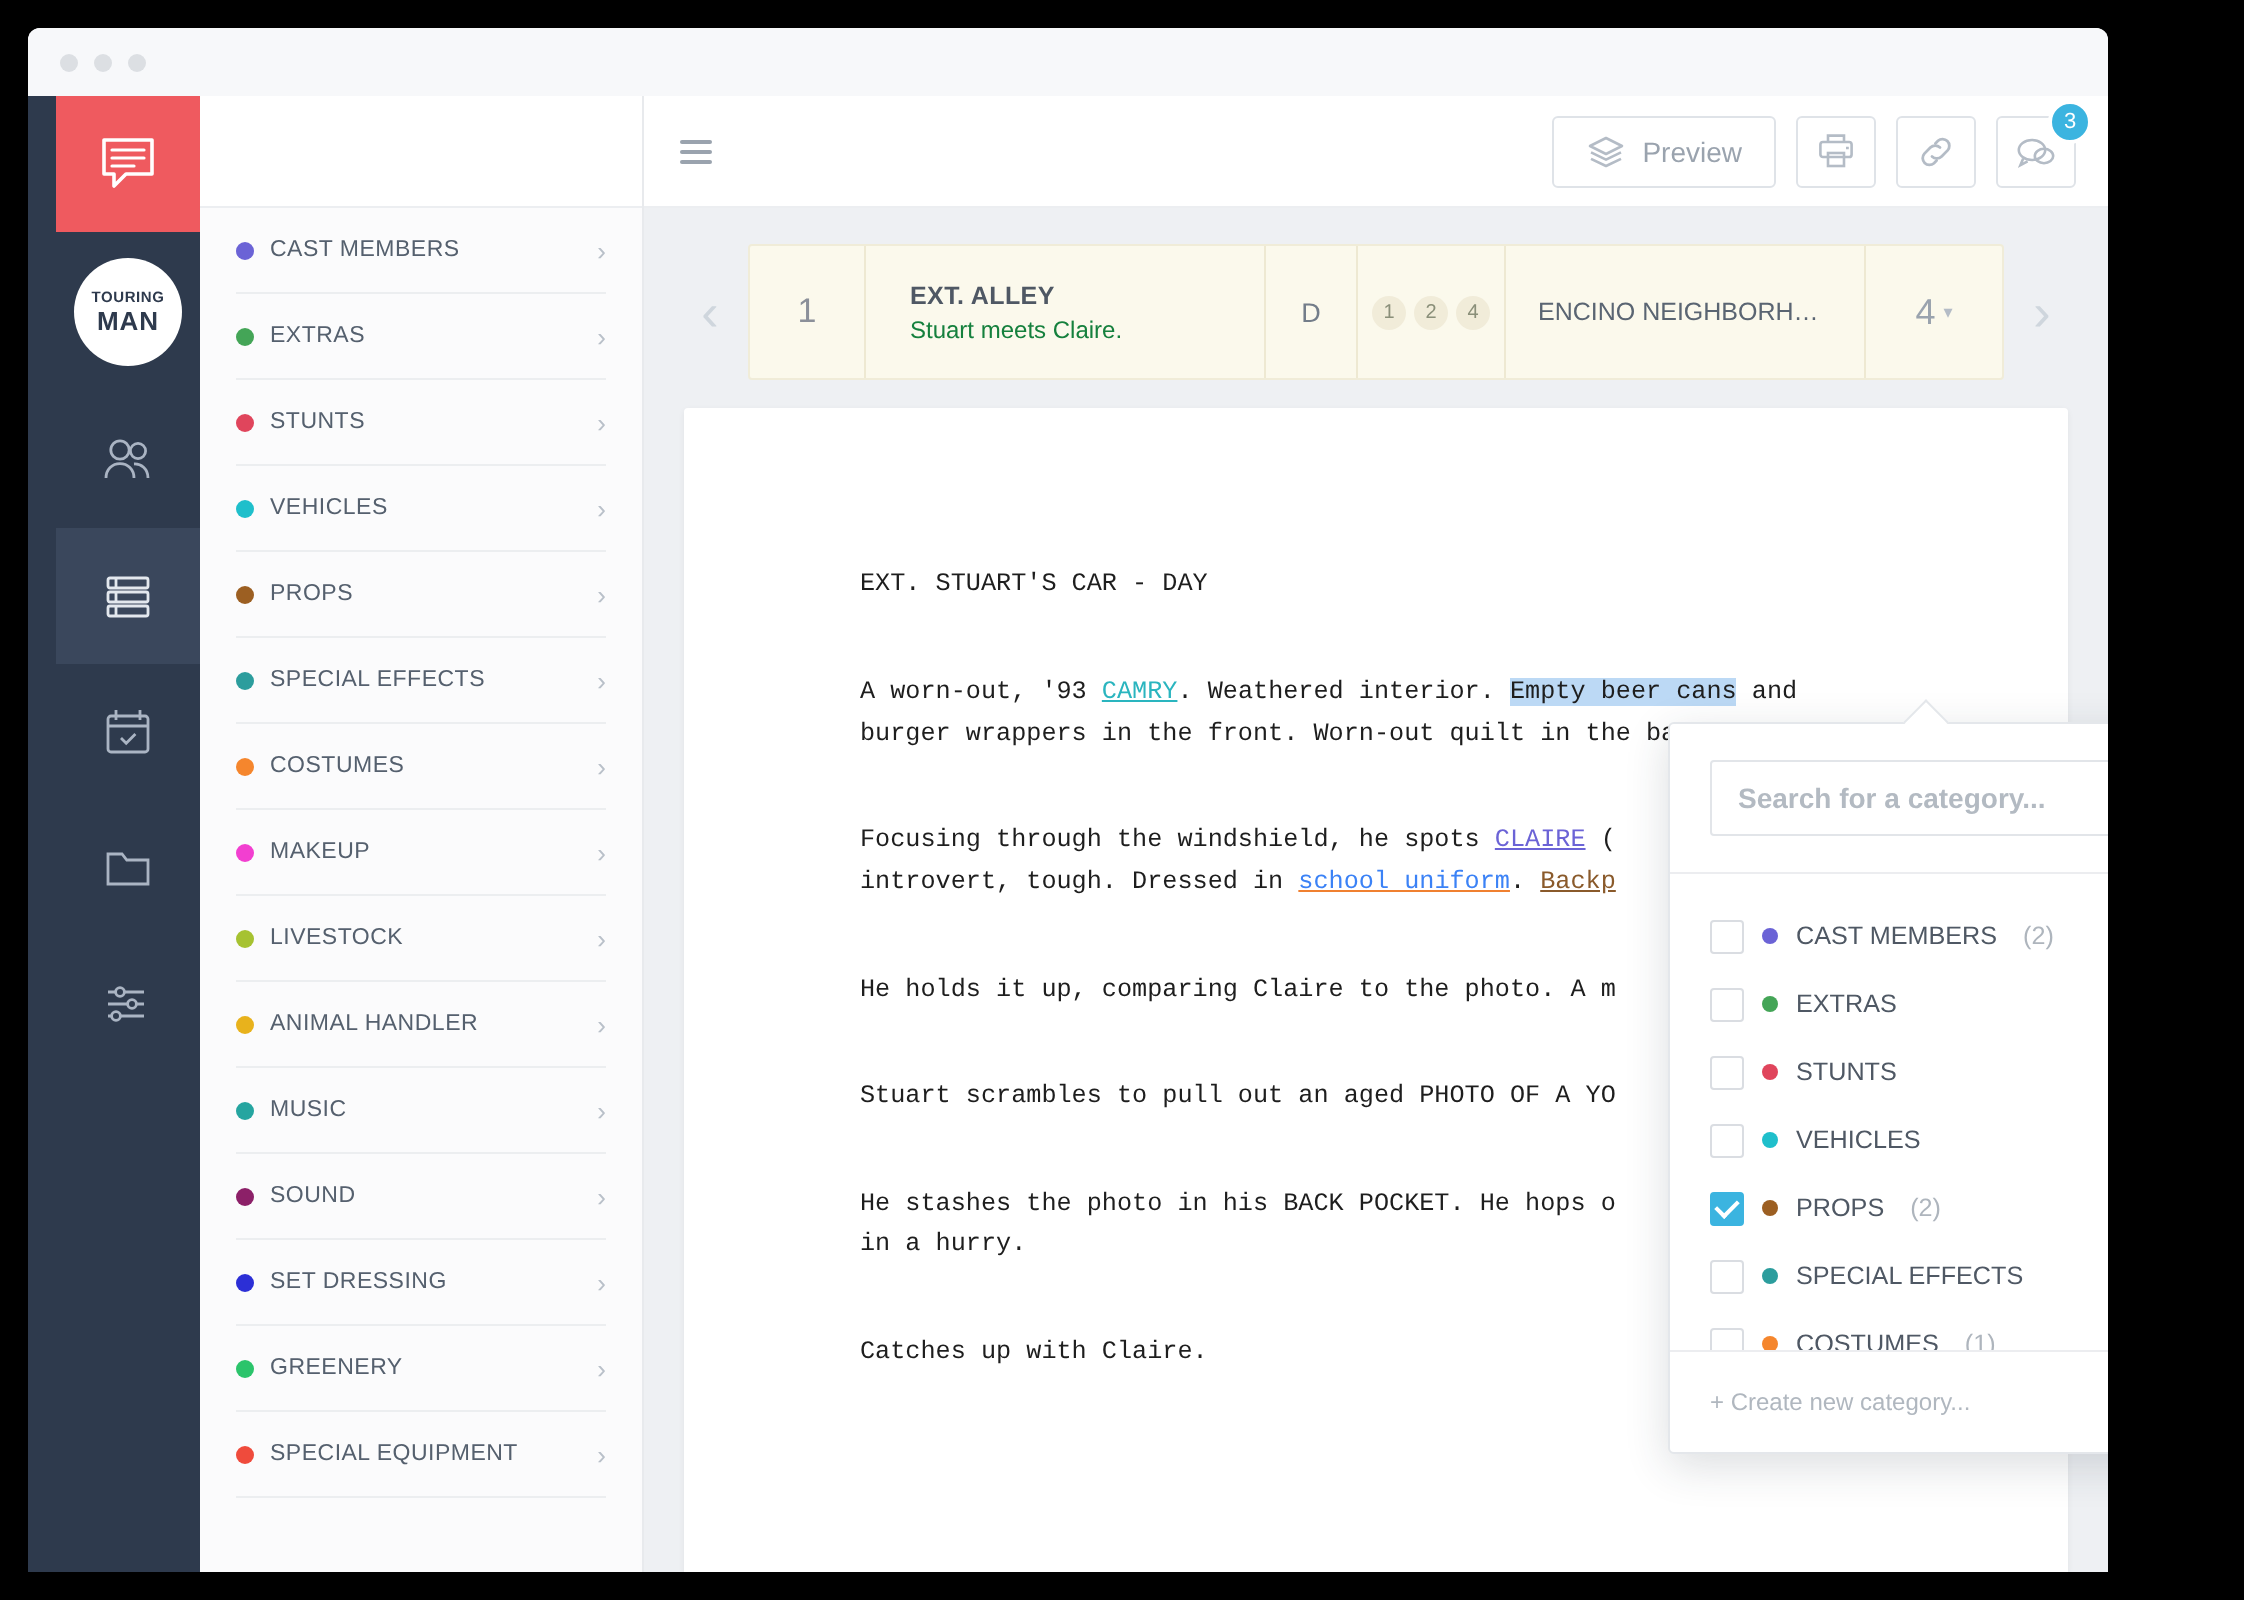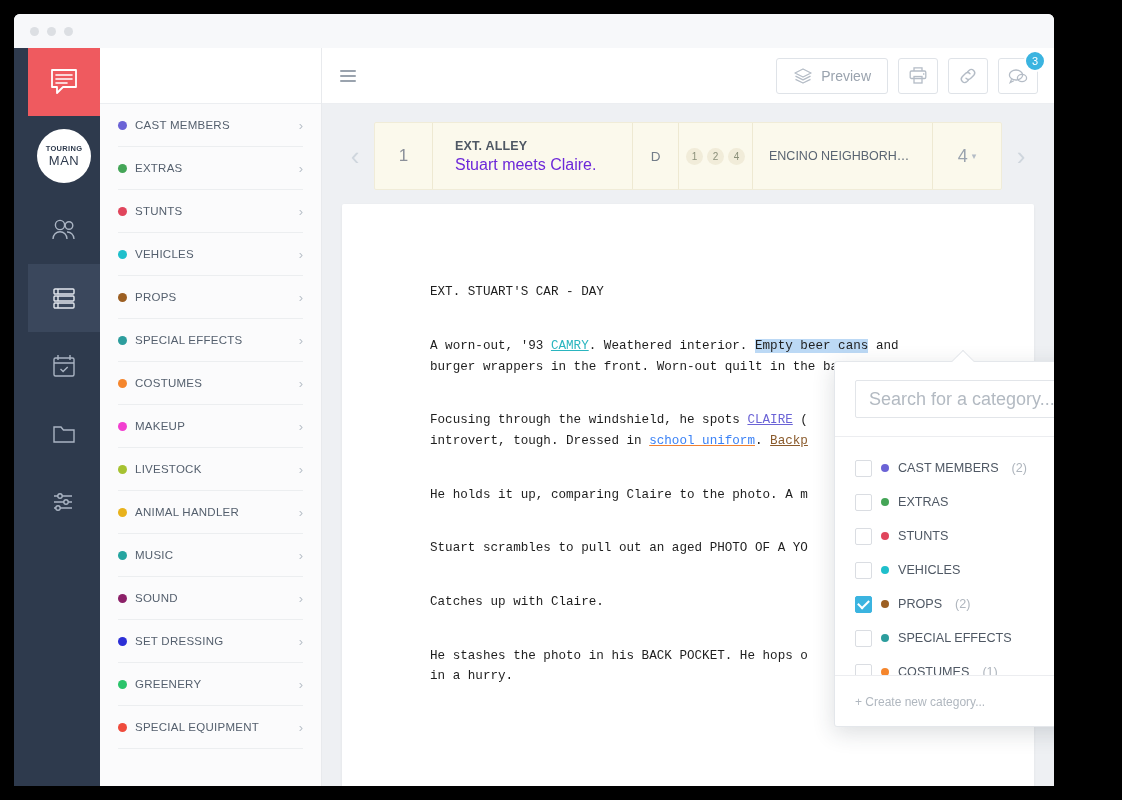--- a/index.html
+++ b/index.html
@@ -32,21 +32,21 @@
   }
   .rail-project {
     height: 80px; display: flex; align-items: center; justify-content: center;
   }
   .proj-avatar {
     width: 54px; height: 54px; border-radius: 50%; background: #ffffff;
     display: flex; flex-direction: column; align-items: center; justify-content: center;
     color: #2e3a4d; line-height: 1;
   }
   .proj-avatar .t1 { font-size: 7.5px; font-weight: bold; letter-spacing: .3px; }
-  .proj-avatar .t2 { font-size: 13px; font-weight: normal; letter-spacing: .5px; margin-top: 2px; }
+  .proj-avatar .t2 { font-size: 13px; font-weight: bold; letter-spacing: .5px; margin-top: 2px; }
   .rail-item {
     height: 68px; display: flex; align-items: center; justify-content: center;
   }
   .rail-item.active { background: #3a475c; }
   .rail-item svg { stroke: #aab4c3; fill: none; stroke-width: 1.4; }
   .rail-item.active svg { stroke: #e3e8ee; }
   
   .sidebar {
     width: 222px; flex: 0 0 222px; background: #fbfbfc;
     border-right: 1px solid #e8eaed;
@@ -93,21 +93,21 @@
   .strip {
     flex: 1; height: 68px; background: #fbf9ec;
     border: 1px solid #f0ecd8; border-radius: 2px;
     display: flex; align-items: stretch; min-width: 0;
   }
   .st-cell { display: flex; align-items: center; border-right: 1px solid #eee9d2; }
   .st-num { width: 58px; justify-content: center; font-size: 17px; color: #8b9099; }
   .st-desc { flex: 1; flex-direction: column; align-items: flex-start;
              justify-content: center; padding: 0 0 0 22px; min-width: 0; }
   .st-title { font-size: 12.5px; font-weight: bold; color: #4f5864; letter-spacing: .2px; }
-  .st-sub { font-size: 16px; color: #6d28d9; margin-top: 3px; }
+  .st-sub { font-size: 12px; color: #15803d; margin-top: 3px; }
   .st-dn { width: 46px; justify-content: center; font-size: 13.5px; color: #737d89; }
   .st-tags { width: 74px; justify-content: center; gap: 4px; }
   .tag-pill {
     width: 17px; height: 17px; border-radius: 50%; background: #f1ecd9;
     display: flex; align-items: center; justify-content: center;
     font-size: 10px; color: #8a8f79;
   }
   .st-loc { flex: 0 0 180px; padding-left: 16px; font-size: 12.5px; color: #5a6572;
             overflow: hidden; white-space: nowrap; }
   .st-pages { width: 68px; justify-content: center; gap: 4px; border-right: none;
@@ -143,22 +143,22 @@
     width: 16px; height: 16px; background: #fff;
     border-left: 1px solid #e4e7eb; border-top: 1px solid #e4e7eb;
     transform: rotate(45deg);
   }
   .pop-search { padding: 18px 20px; }
   .search-box {
     height: 38px; border: 1px solid #e2e5e9; border-radius: 2px;
     display: flex; align-items: center; padding: 0 10px 0 13px;
   }
   .search-box input {
-    flex: 1; border: none; outline: none; font-size: 18px; color: #5a6572;
-    font-family: "Liberation Sans", sans-serif; background: transparent;
+    flex: 1; border: none; outline: none; font-size: 14px; color: #5a6572;
+    font-family: "Liberation Sans", sans-serif; background: transparent; font-weight: bold;
   }
   .search-box input::placeholder { color: #b3bac2; }
   .pop-list {
     border-top: 1px solid #ecedf0; border-bottom: 1px solid #ecedf0;
     padding: 14px 0 10px 0; position: relative; height: 240px; overflow: hidden;
   }
   .pop-row {
     height: 34px; display: flex; align-items: center;
     padding: 0 20px; gap: 9px;
   }
@@ -391,23 +391,23 @@
 
       <div class="page-wrap">
         <div class="page">
 <div class="blk">EXT. STUART'S CAR - DAY</div>
 <div class="blk"><span>A worn-out, '93 </span><span class="tg veh">CAMRY</span><span>. Weathered interior. </span><span class="hl">Empty beer cans</span><span> and
 burger wrappers in the front. Worn-out quilt in the ba</span></div>
 <div class="blk"><span>Focusing through the windshield, he spots </span><span class="tg cast">CLAIRE</span><span> (
 introvert, tough. Dressed in </span><span class="tg cost">school uniform</span><span>. </span><span class="tg prop">Backp</span></div>
 <div class="blk">He holds it up, comparing Claire to the photo. A m</div>
 <div class="blk">Stuart scrambles to pull out an aged PHOTO OF A YO</div>
-<div class="blk">Catches up with Claire.</div>
 <div class="blk">He stashes the photo in his BACK POCKET. He hops o
 in a hurry.</div>
+<div class="blk">Catches up with Claire.</div>
 
 
 
         </div>
       </div>
 
     </div>
   </div>
 
   <div class="popup">

